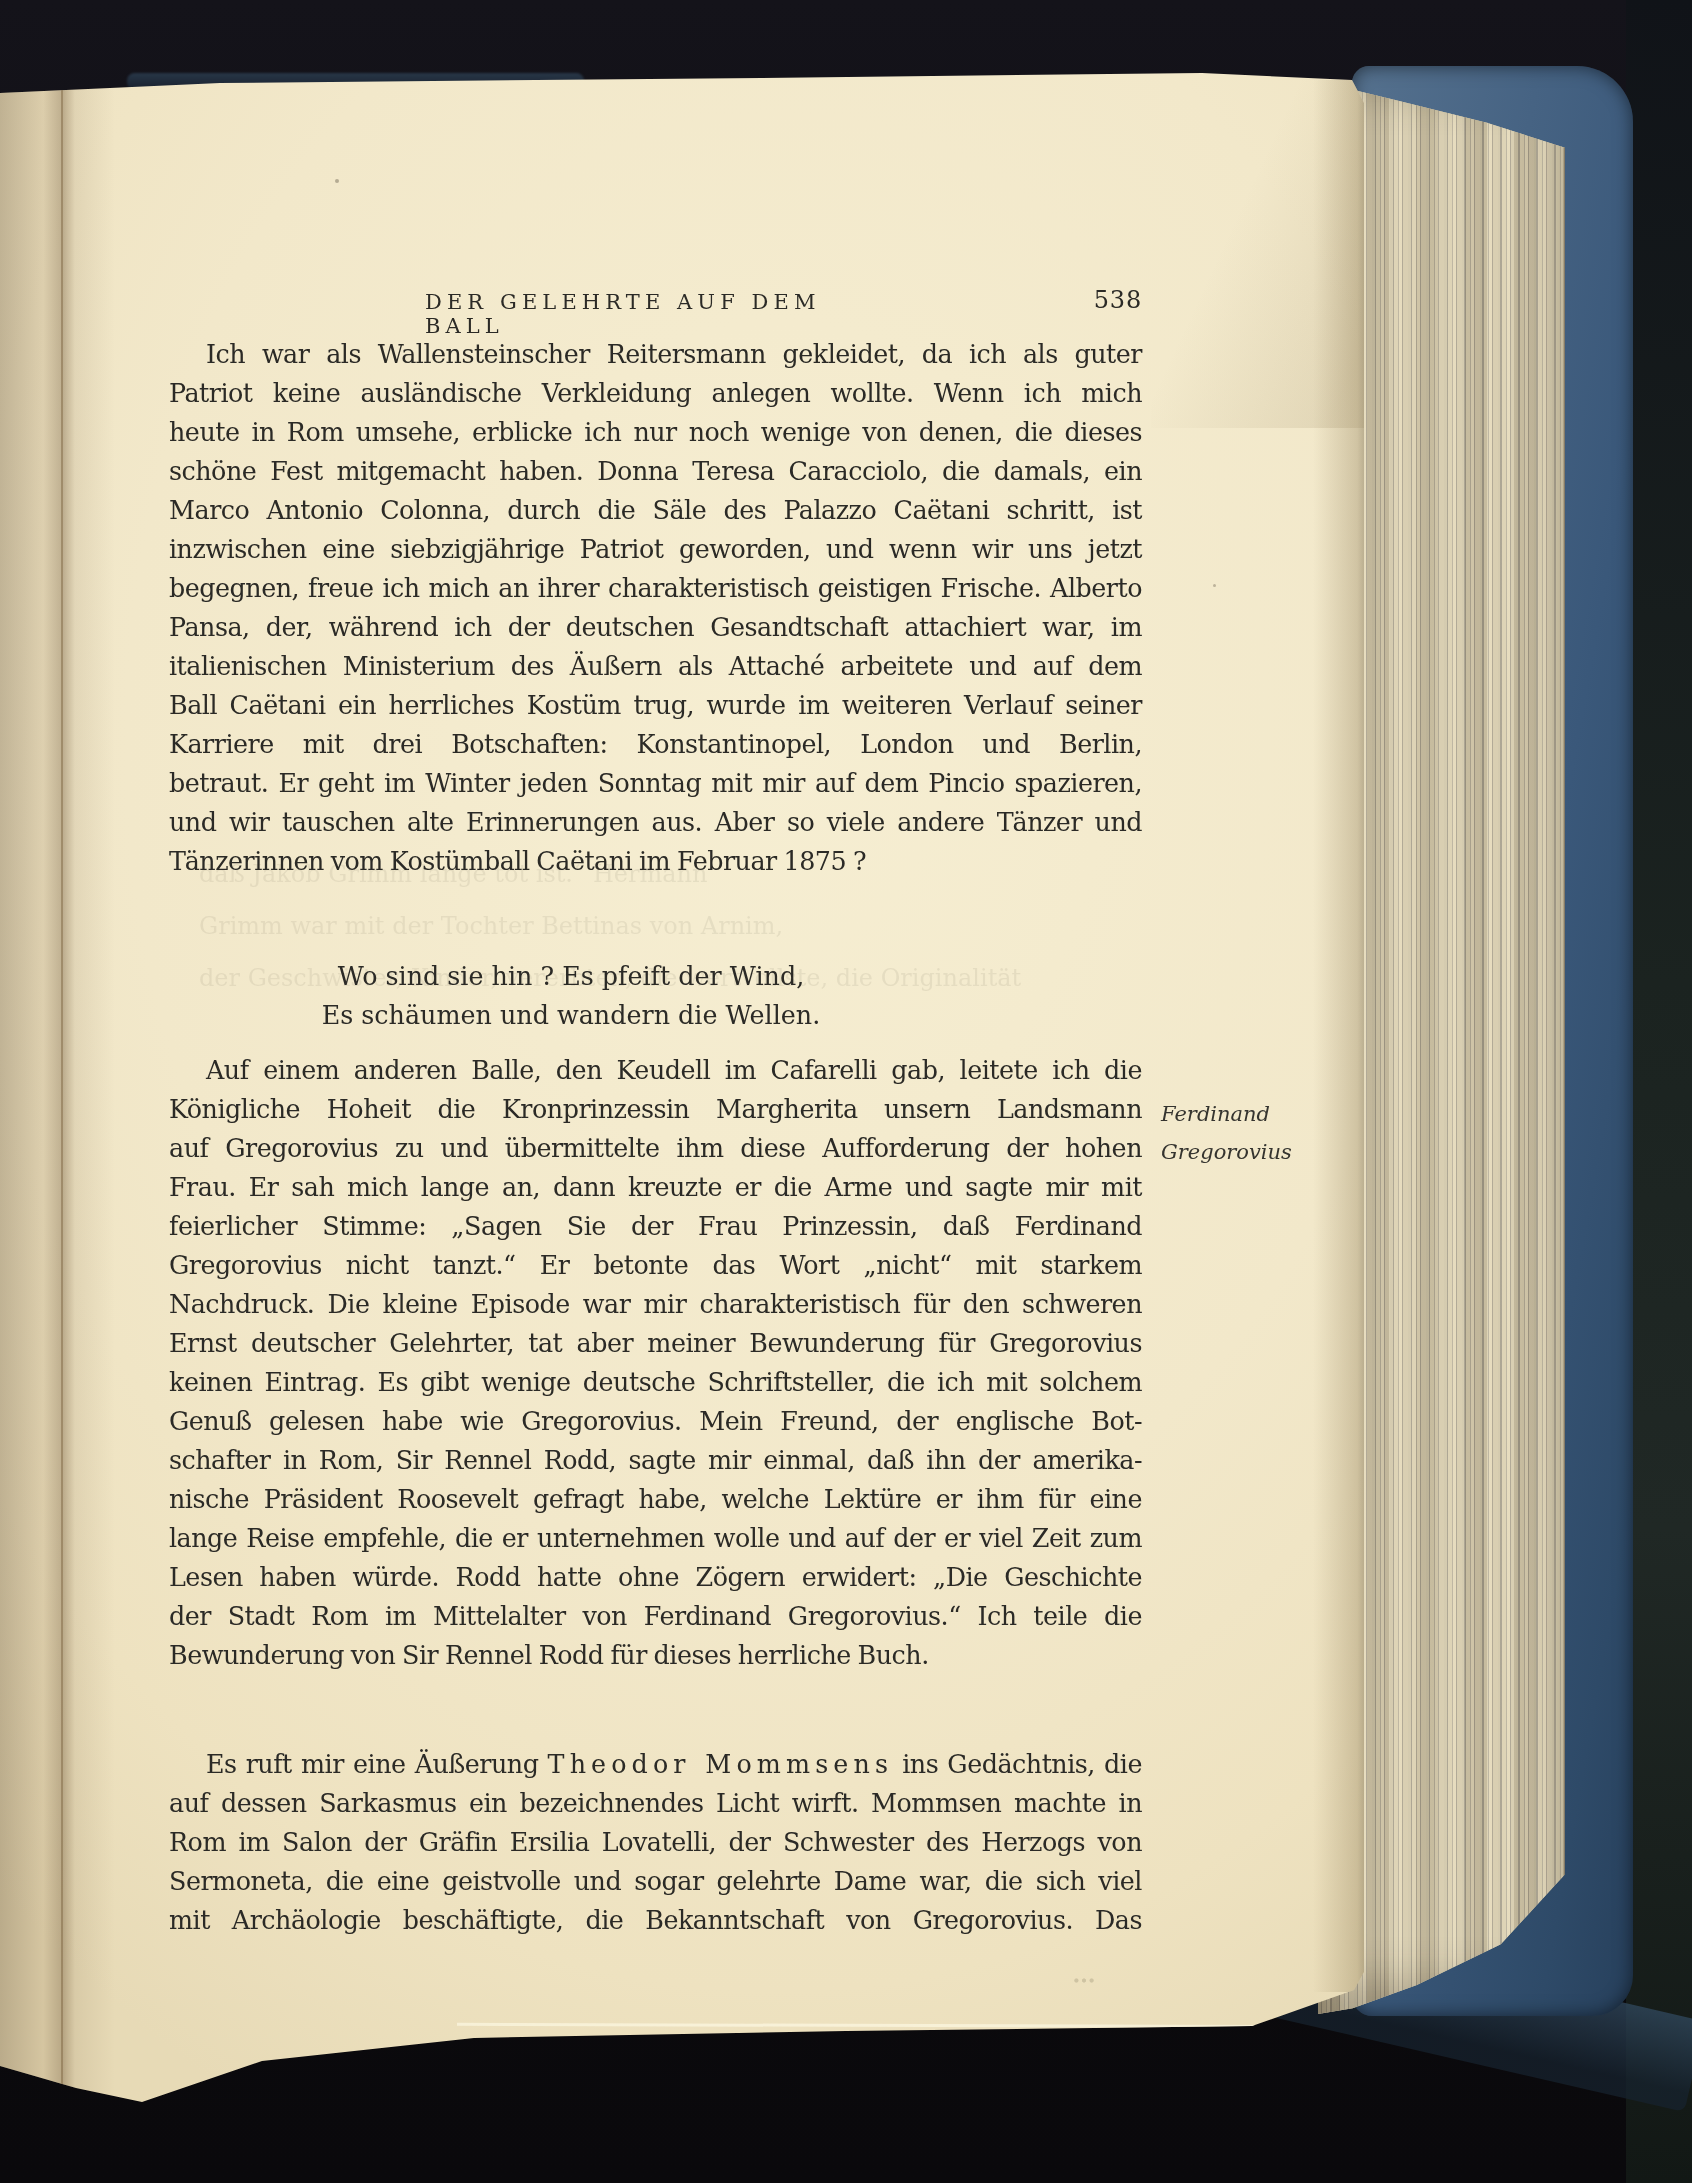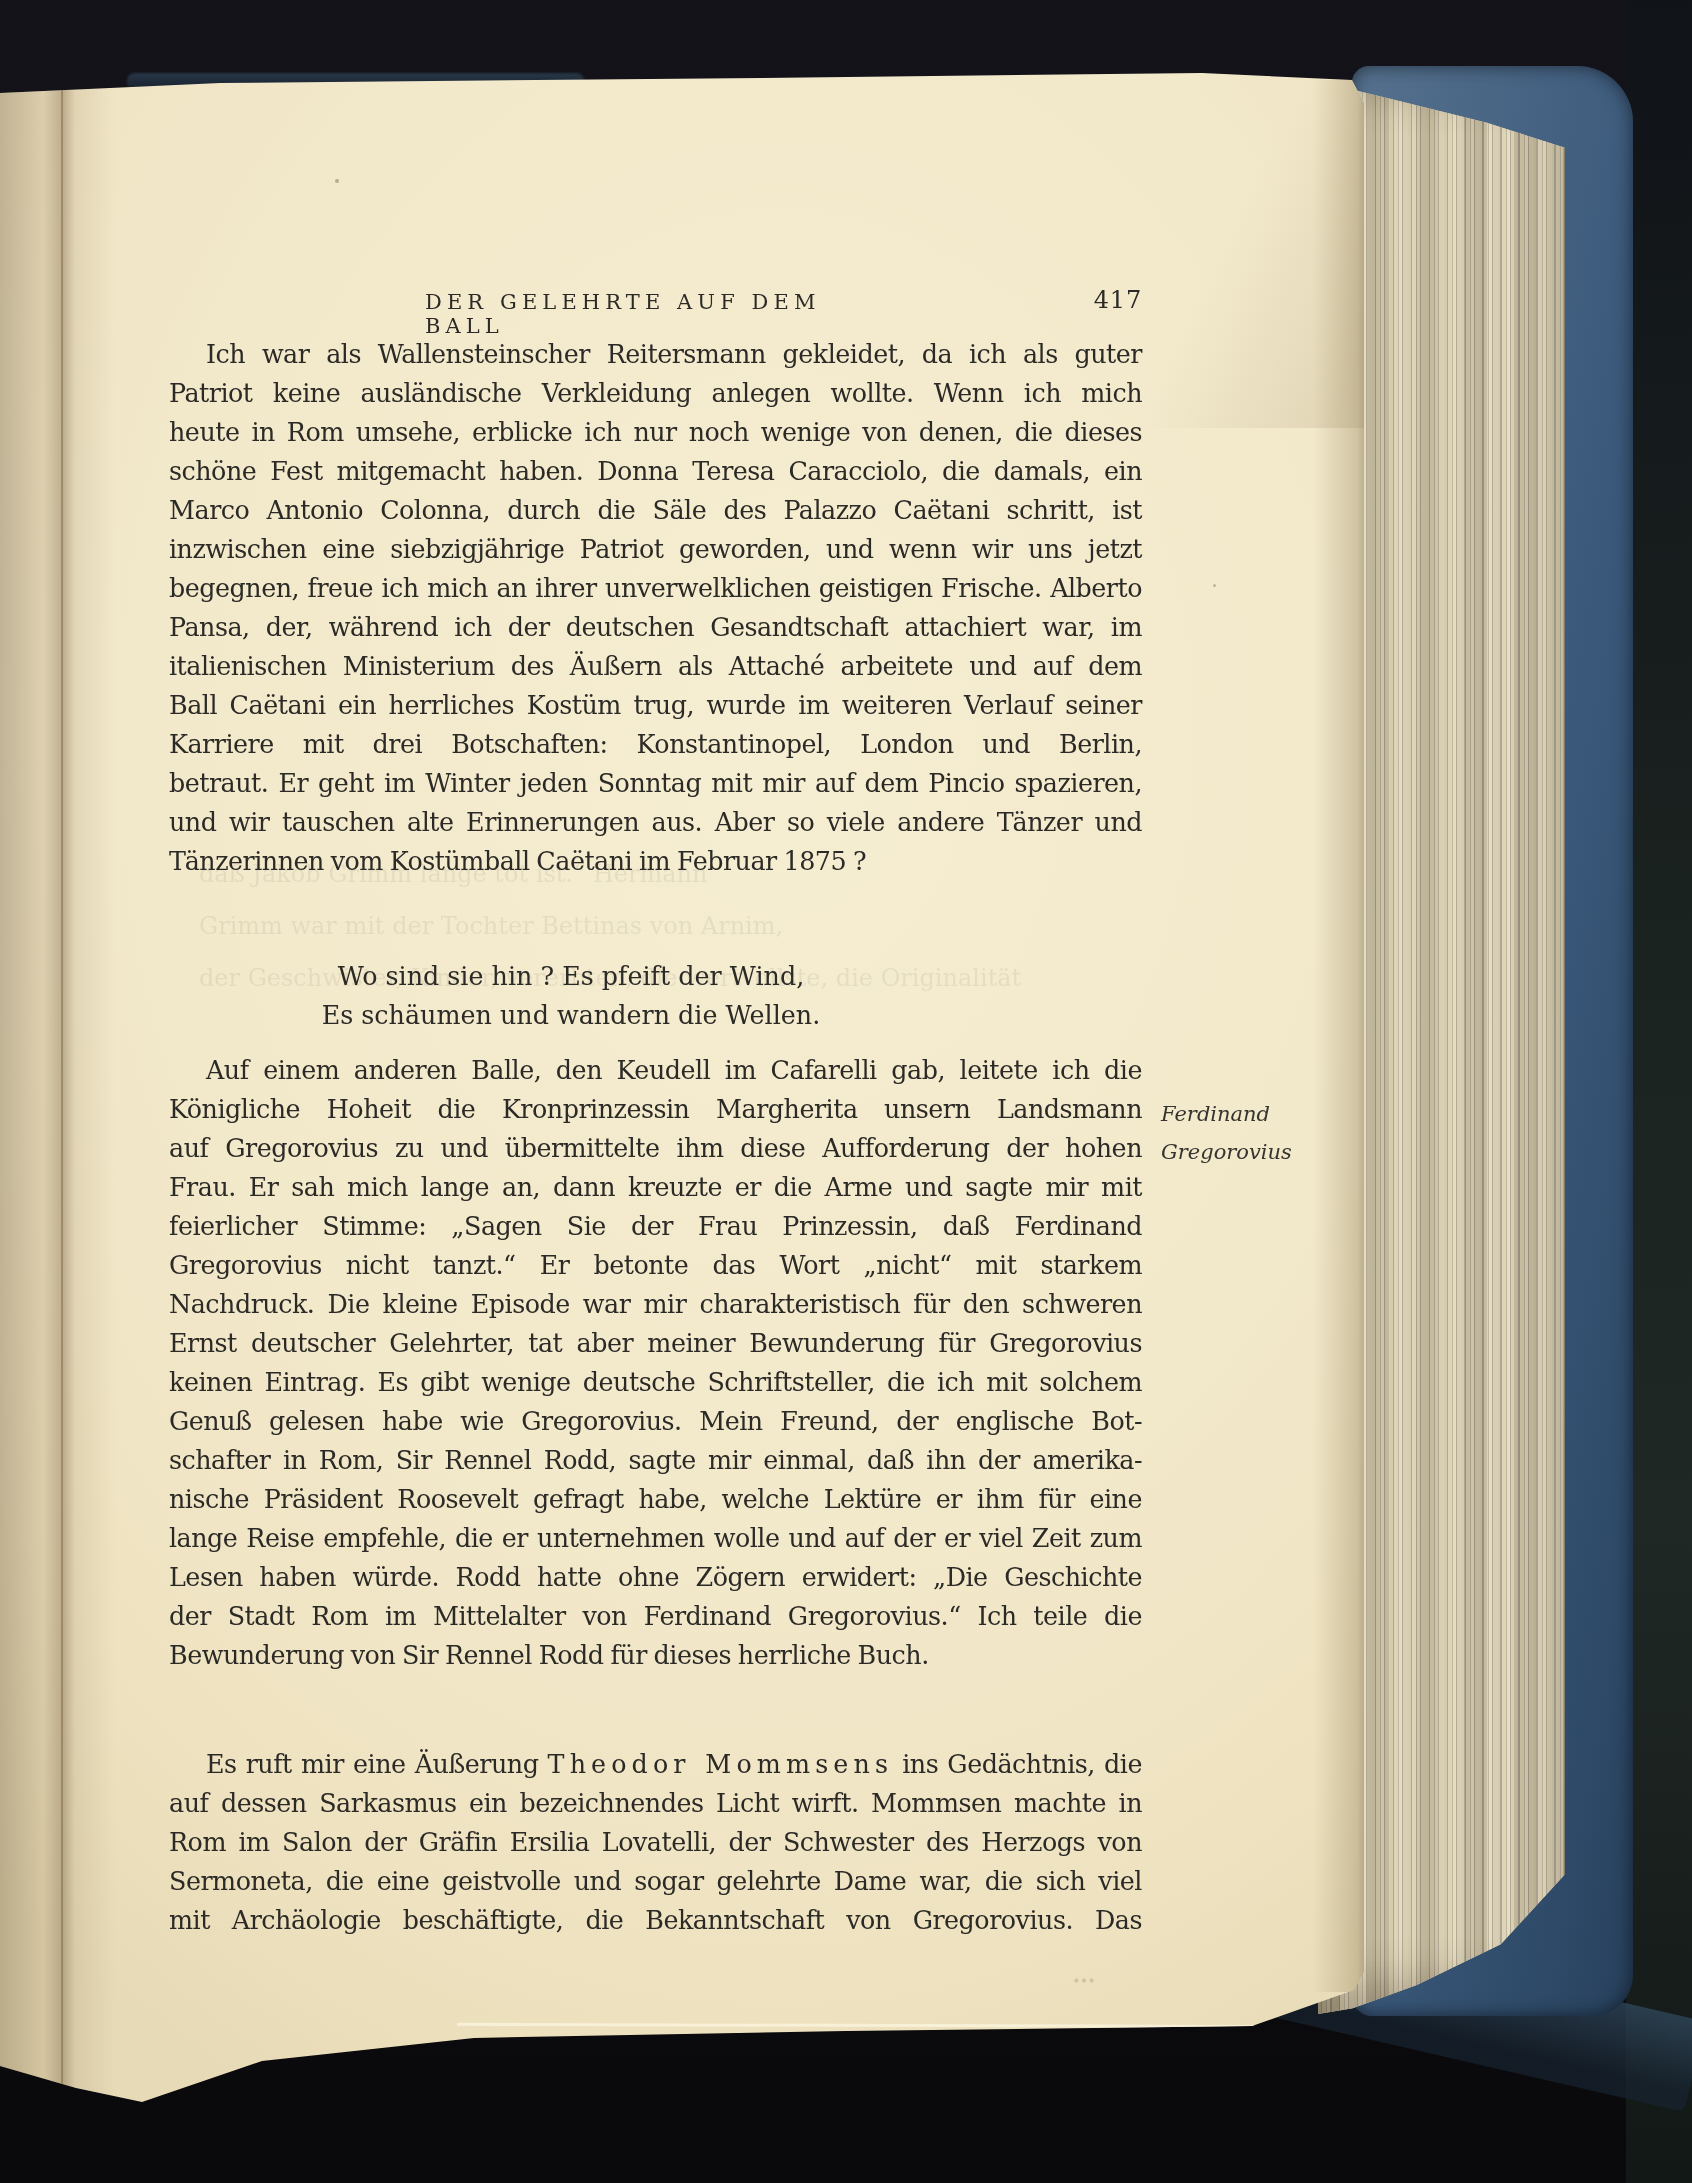--- a/index.html
+++ b/index.html
@@ -97,30 +97,30 @@
   <div class="abs" id="top-right-shade"></div>
   <div class="abs" id="bottom-highlight"></div>
 
   <div class="abs" id="ghost">
       <div class="tline">daß Jakob Grimm lange tot ist.“ Hermann</div>
       <div class="tline">Grimm war mit der Tochter Bettinas von Arnim,</div>
       <div class="tline">der Geschwister, Kinder, vererbten, die wertvollste, die Originalität</div>
     </div>
 
   <div class="abs ink" id="running-header">DER GELEHRTE AUF DEM BALL</div>
-  <div class="abs ink" id="page-number">417</div>
+  <div class="abs ink" id="page-number">538</div>
 
   <div class="abs ink textblock" id="para1">
       <div class="tline indent">Ich war als Wallensteinscher Reitersmann gekleidet, da ich als guter</div>
       <div class="tline">Patriot keine ausländische Verkleidung anlegen wollte. Wenn ich mich</div>
       <div class="tline">heute in Rom umsehe, erblicke ich nur noch wenige von denen, die dieses</div>
       <div class="tline">schöne Fest mitgemacht haben. Donna Teresa Caracciolo, die damals, ein</div>
       <div class="tline">Marco Antonio Colonna, durch die Säle des Palazzo Caëtani schritt, ist</div>
       <div class="tline">inzwischen eine siebzigjährige Patriot geworden, und wenn wir uns jetzt</div>
-      <div class="tline">begegnen, freue ich mich an ihrer unverwelklichen geistigen Frische. Alberto</div>
+      <div class="tline">begegnen, freue ich mich an ihrer charakteristisch geistigen Frische. Alberto</div>
       <div class="tline">Pansa, der, während ich der deutschen Gesandtschaft attachiert war, im</div>
       <div class="tline">italienischen Ministerium des Äußern als Attaché arbeitete und auf dem</div>
       <div class="tline">Ball Caëtani ein herrliches Kostüm trug, wurde im weiteren Verlauf seiner</div>
       <div class="tline">Karriere mit drei Botschaften: Konstantinopel, London und Berlin,</div>
       <div class="tline">betraut. Er geht im Winter jeden Sonntag mit mir auf dem Pincio spazieren,</div>
       <div class="tline">und wir tauschen alte Erinnerungen aus. Aber so viele andere Tänzer und</div>
       <div class="tline ragged">Tänzerinnen vom Kostümball Caëtani im Februar 1875 ?</div>
     </div>
 
   <div class="abs ink" id="verse">

